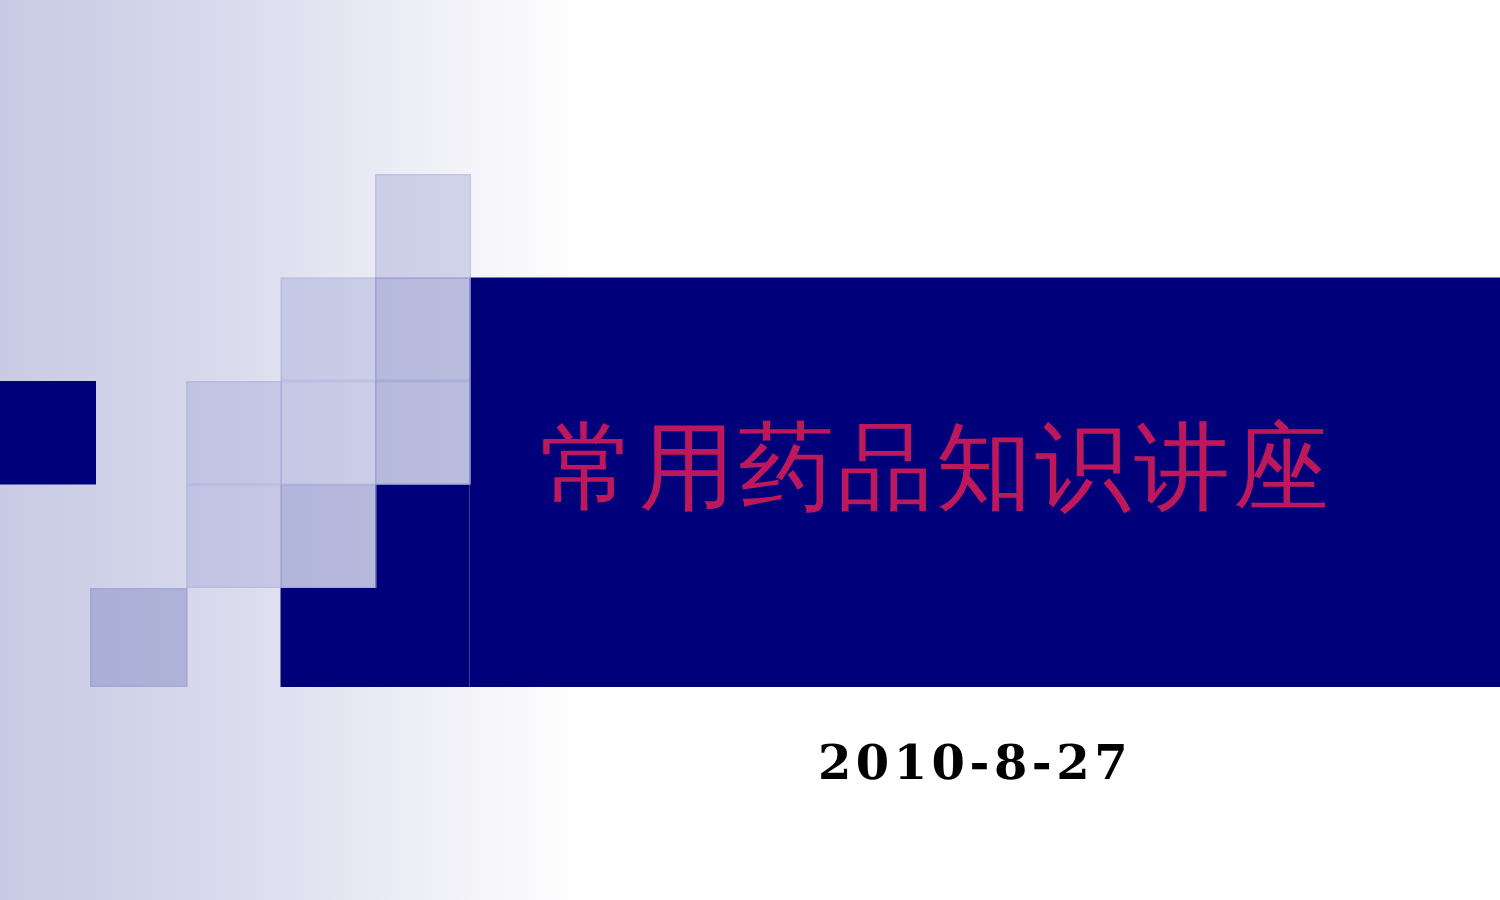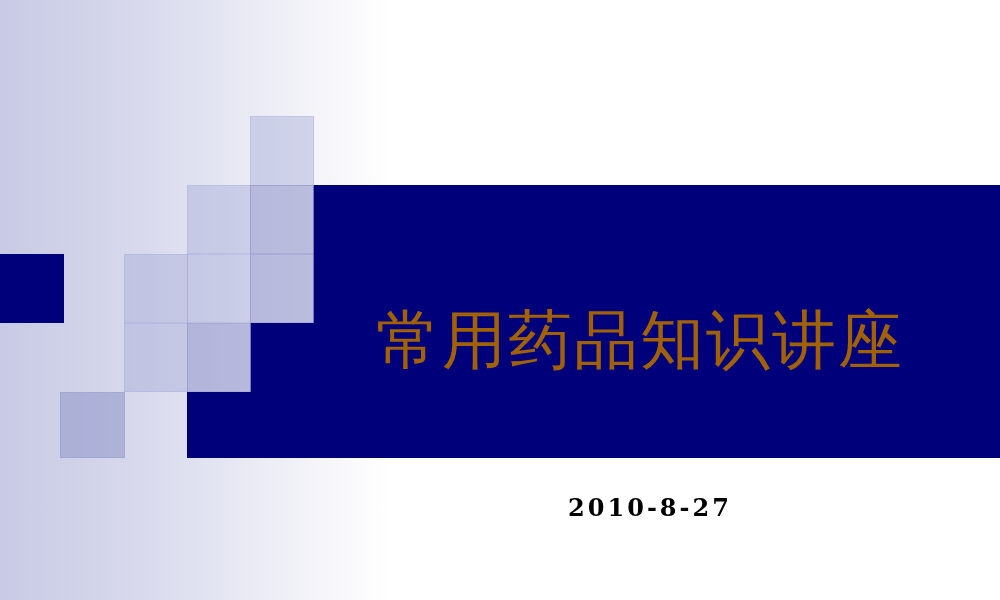--- a/index.html
+++ b/index.html
@@ -98,28 +98,27 @@
     background: rgba(163,168,214,0.42);
     border-color: rgba(163,168,214,0.32);
   }
 
   
   .title {
     position: absolute;
     left: 360px;
     top: 276px;
     width: 560px;
-    color: #a16207;
+    color: #be185d;
     font-size: 64px;
     line-height: 70px;
     letter-spacing: 2px;
     font-weight: 400;
     white-space: nowrap;
-    text-align: center;
-    margin-top: 29px;
+    text-align: left;
   }
 
   
   .subtitle-wrap {
     position: absolute;
     left: 300px;
     top: 478px;
     width: 700px;
     text-align: center;
     color: #000000;
@@ -127,21 +126,21 @@
   .presenter {
     font-family: "DejaVu Serif", "Liberation Serif", serif;
     font-size: 34px;
     line-height: 46px;
     font-weight: 700;
     letter-spacing: 2px;
     white-space: pre;
   }
   .date-line {
     font-family: "DejaVu Serif", "Liberation Serif", serif;
-    font-size: 24px;
+    font-size: 32px;
     line-height: 44px;
     font-weight: 700;
     letter-spacing: 3px;
     margin-top: 8px;
   }
 </style>
 </head>
 <body>
 
 <div id="slide">

